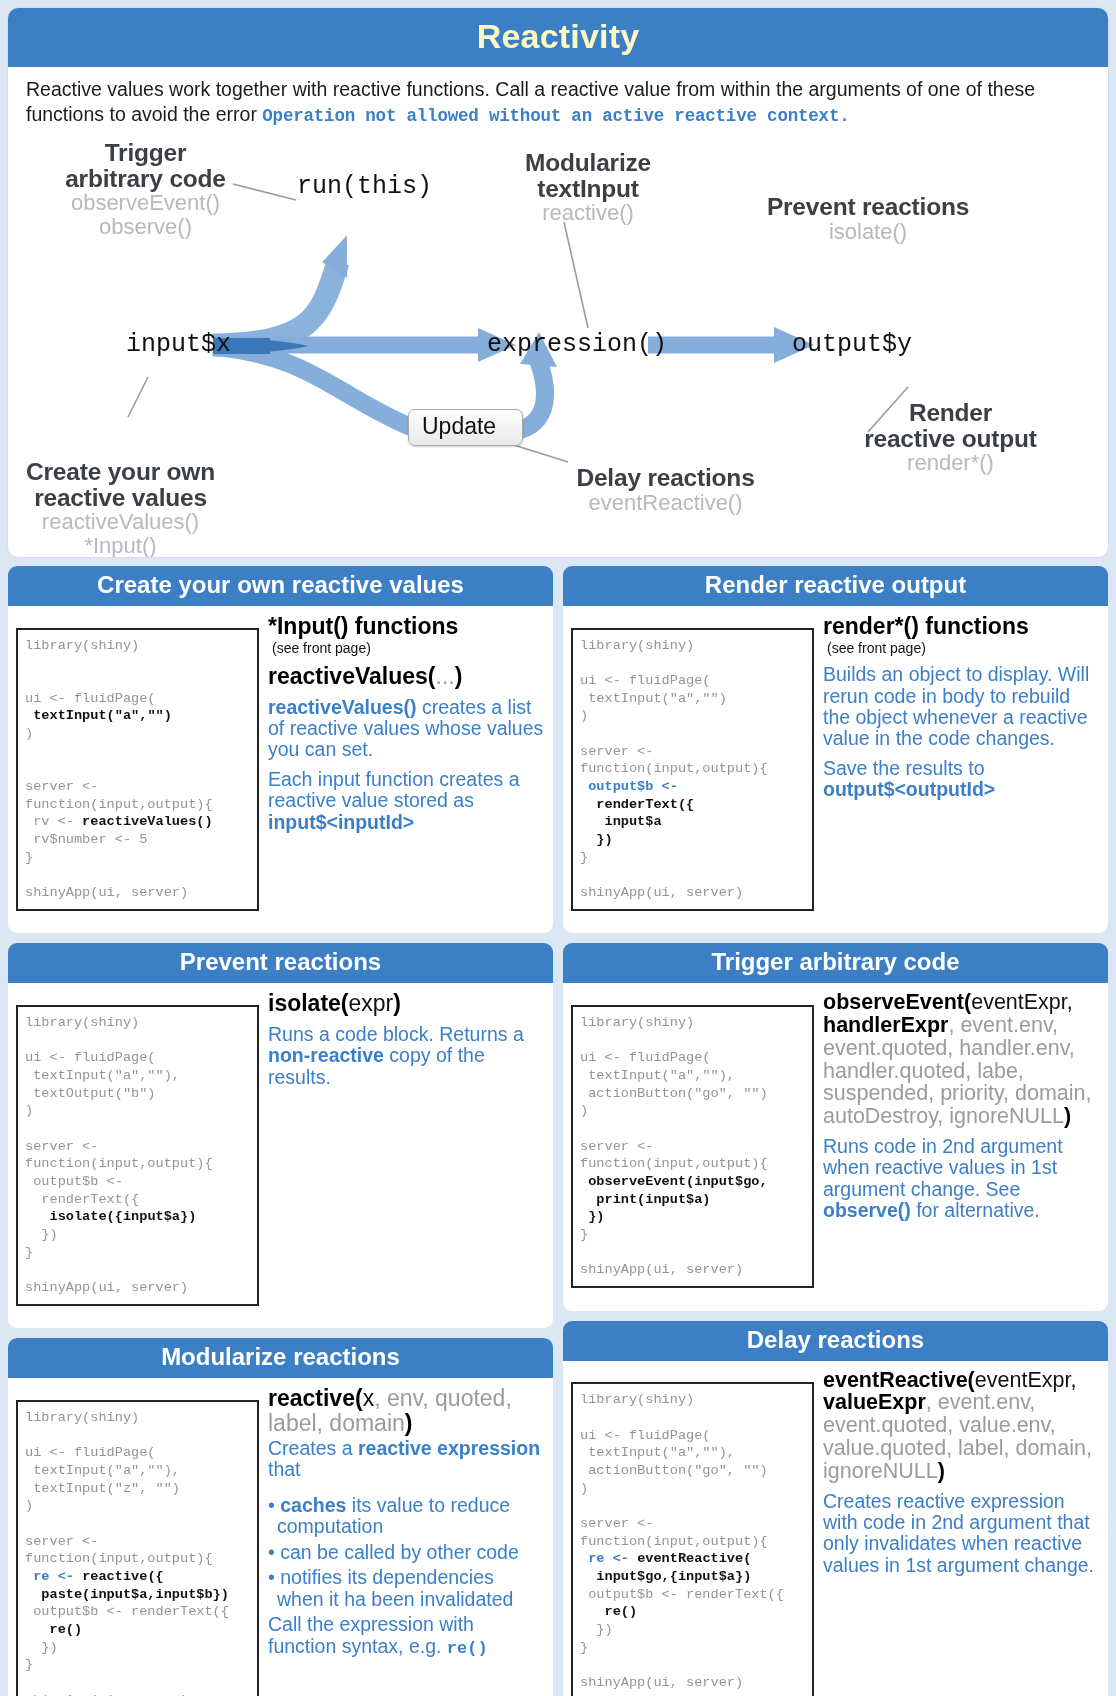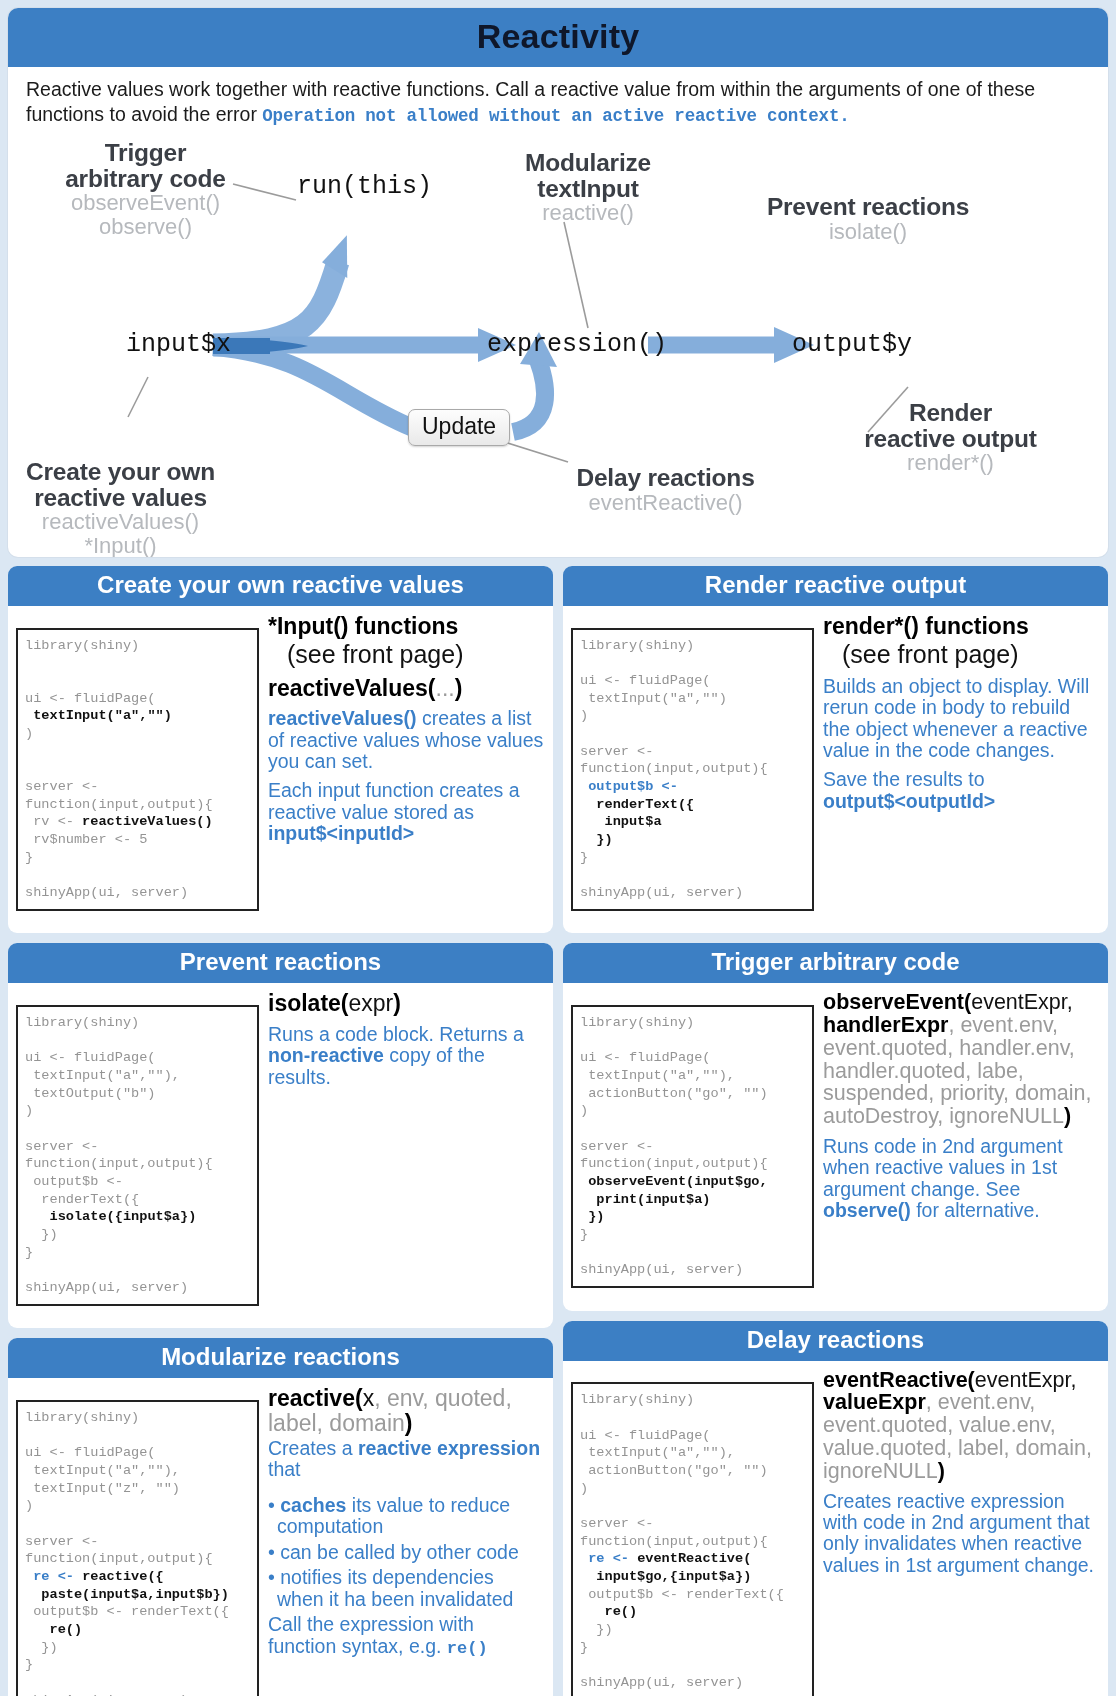--- a/index.html
+++ b/index.html
@@ -11,21 +11,21 @@
     overflow:hidden;
   }
   .page{position:relative;width:1116px;height:1696px;box-sizing:border-box;padding:8px;}
 
   
   .top-card{
     background:#ffffff;border-radius:10px;overflow:hidden;
     box-shadow:0 0 0 1px rgba(0,0,0,0.03);
   }
   .title-bar{
-    background:#3c7fc4;color:#0f172a;text-align:center;
+    background:#3c7fc4;color:#fef9c3;text-align:center;
     font-size:34px;font-weight:bold;letter-spacing:.2px;
     padding:9px 0 11px 0;
   }
   .intro{
     padding:10px 18px 4px 18px;
     font-size:19.5px;line-height:1.30;color:#1b1b1b;
   }
   .mono-blue{
     font-family:"Liberation Mono", monospace;
     color:#3a7fc8;font-weight:bold;font-size:17.5px;letter-spacing:-0.2px;
@@ -35,21 +35,21 @@
   .diagram{position:relative;height:425px;}
   .diagram svg{position:absolute;left:0;top:0;}
   .dlabel{position:absolute;text-align:center;line-height:1.04;}
   .dlabel .bold{font-weight:bold;color:#3b3f46;font-size:24.5px;display:block;letter-spacing:-0.2px;}
   .dlabel .fn{color:#b6b9bd;font-size:22px;display:block;line-height:1.08;}
   .node{position:absolute;font-family:"Liberation Mono", monospace;font-size:25px;color:#111;white-space:nowrap;}
   .update-btn{
     position:absolute;
     background:linear-gradient(#fdfdfd,#e9e9e9);
     border:1px solid #a9a9a9;border-radius:7px;
-    font-size:23px;color:#111;padding:3px 13px 5px 13px;
+    font-size:23px;color:#111;padding:3px 26px 5px 13px;
     box-shadow:0 1px 2px rgba(0,0,0,.18);
     font-family:"Liberation Sans", sans-serif;
   }
 
   
   .grid{display:flex;flex-wrap:wrap;margin-top:9px;}
   .col{width:50%;box-sizing:border-box;}
   .col.left{padding-right:5px;}
   .col.right{padding-left:5px;}
   .card{
@@ -67,21 +67,21 @@
     padding:7px 5px 7px 7px;white-space:pre;
     box-sizing:border-box;flex:0 0 auto;
   }
   .code b{color:#111;font-weight:bold;}
   .code i{color:#3a7fc8;font-style:normal;font-weight:bold;}
   .desc{flex:1 1 auto;padding-left:9px;min-width:0;}
   .sig{font-size:23px;line-height:1.06;color:#9b9b9b;margin-bottom:3px;}
   .sig b{color:#000;font-weight:bold;}
   .sig .plain{color:#111;font-weight:normal;}
   .sig .dots{color:#9b9b9b;}
-  .subnote{font-size:25px;color:#111;margin:0 0 8px 19px;line-height:1.05;}
+  .subnote{font-size:14px;color:#111;margin:0 0 8px 4px;line-height:1.05;}
   .blue{color:#3a7fc8;font-size:19.5px;line-height:1.10;margin-top:8px;}
   .blue b{font-weight:bold;}
   .blue .mono{font-family:"Liberation Mono", monospace;font-size:17px;font-weight:bold;}
   .bullets{margin-top:14px;}
   .bullets div{color:#3a7fc8;font-size:19.5px;line-height:1.10;margin-bottom:4px;text-indent:-9px;padding-left:9px;}
   .bullets div b{font-weight:bold;}
 
   
   .w-code-a{width:243px;}
   .w-code-b{width:243px;}

